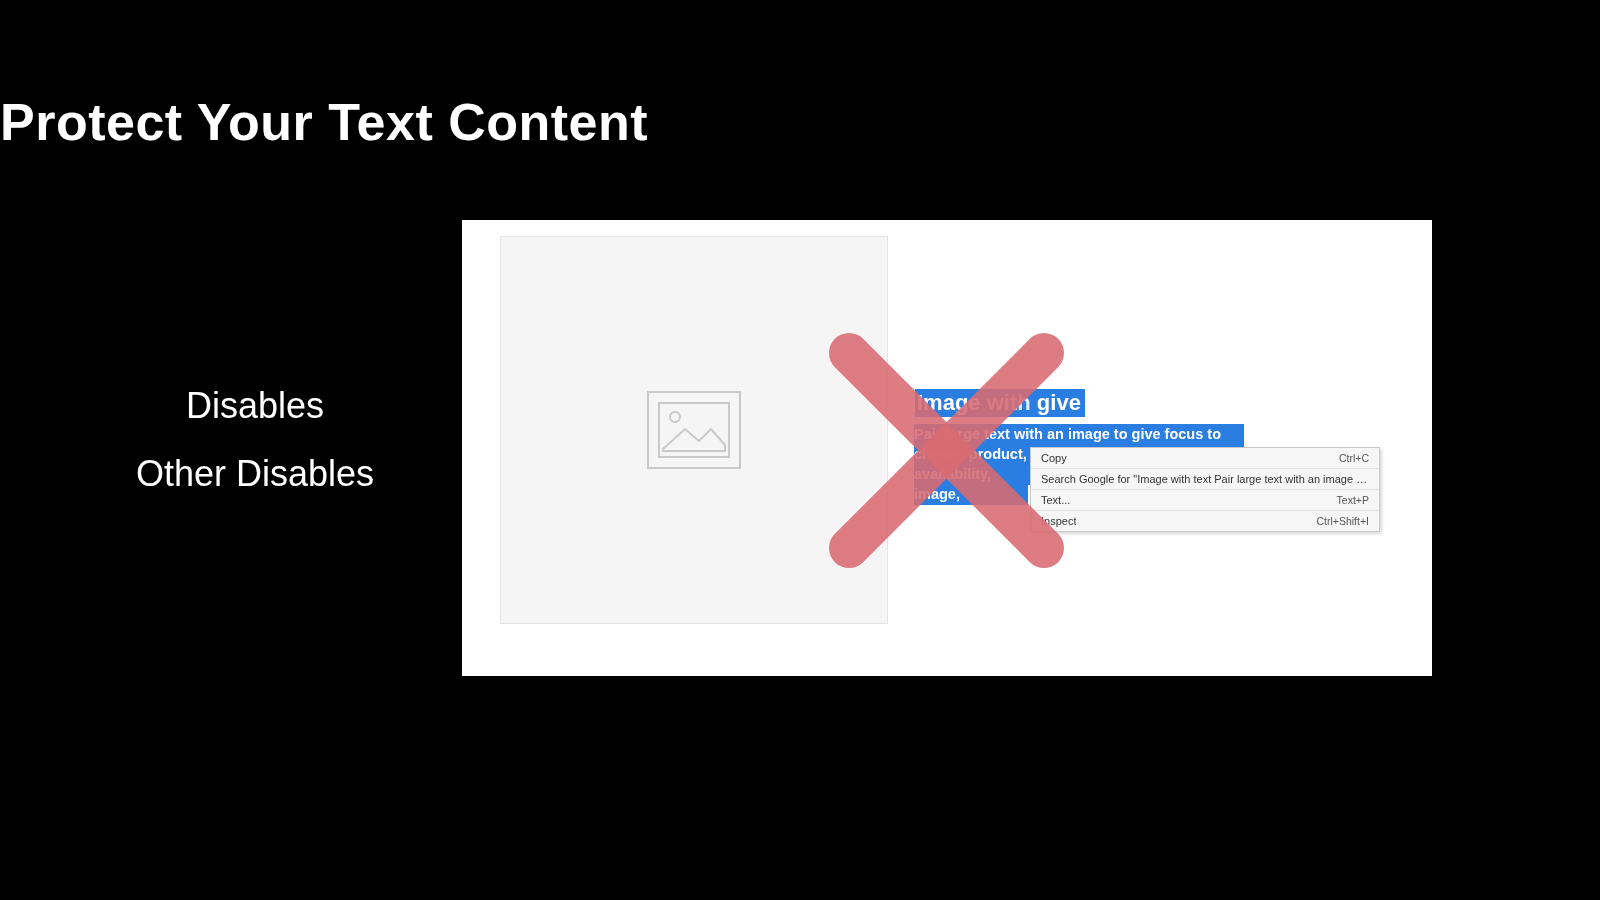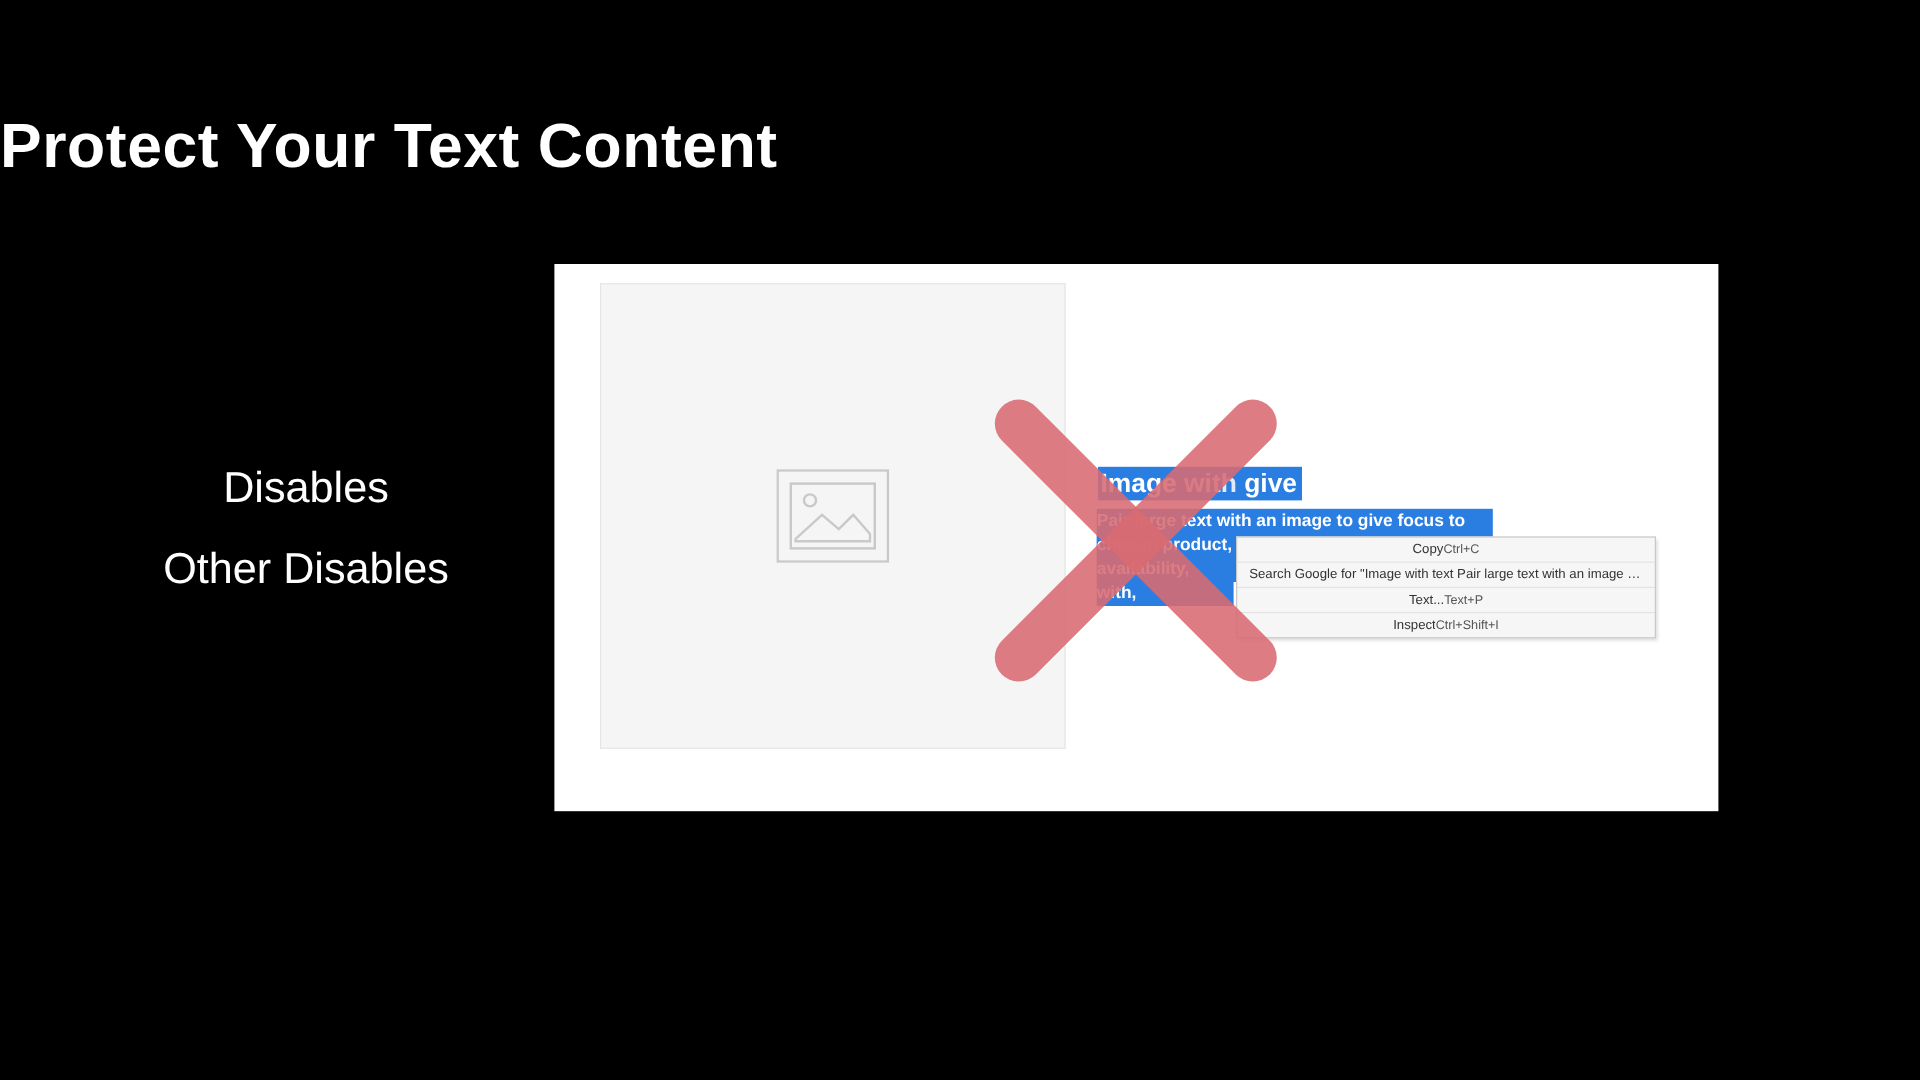--- a/index.html
+++ b/index.html
@@ -10,21 +10,21 @@
   .placeholder-box { position: absolute; left: 38px; top: 16px; width: 388px; height: 388px; background: #f5f5f5; border: 1px solid #e5e5e5; }
   .placeholder-icon { position: absolute; left: 50%; top: 50%; transform: translate(-50%, -50%); width: 94px; height: 78px; }
   .placeholder-icon svg { width: 100%; height: 100%; }
   .sel-heading { position: absolute; left: 453px; top: 169px; font-size: 22px; font-weight: 700; color: #fff; background: #2a7de1; padding: 2px 4px 2px 2px; line-height: 1.1; }
   .sel-heading .with { color: #e0ecfb; font-weight: 700; margin-top: 16px; }
   .sel-line { position: absolute; left: 452px; font-size: 14.5px; color: #fff; background: #2a7de1; line-height: 1.35; padding: 1px 4px 1px 0; font-weight: 600; }
   .sel-line.l1 { top: 204px; width: 330px; }
   .sel-line.l2 { top: 224px; width: 118px; }
   .sel-line.l3 { top: 244px; width: 114px; }
   .ctxmenu { position: absolute; left: 568px; top: 227px; width: 350px; background: #f6f6f6; border: 1px solid #c9c9c9; box-shadow: 2px 2px 3px rgba(0,0,0,0.15); font-size: 11px; color: #333; }
-  .ctxrow { display: flex; justify-content: center; align-items: center; padding: 4px 10px; border-bottom: 1px solid #e3e3e3; white-space: nowrap; }
+  .ctxrow { display: flex; justify-content: space-between; align-items: center; padding: 4px 10px; border-bottom: 1px solid #e3e3e3; white-space: nowrap; }
   .ctxrow:last-child { border-bottom: none; }
   .ctxrow .sc { color: #555; font-size: 10.5px; }
   .ctxrow .lbl { overflow: hidden; text-overflow: ellipsis; }
   .redx { position: absolute; left: 362px; top: 108px; width: 245px; height: 245px; pointer-events: none; }
   .redx svg { width: 100%; height: 100%; }
 </style>
 </head>
 <body>
 
 <div class="headline">Protect Your Text Content</div>
@@ -47,21 +47,21 @@
     </div>
   </div>
 
   <div class="sel-heading">
     <span>Image</span>
     <span class="with">with</span>
     <span>give</span>
   </div>
   <div class="sel-line l1">Pair large text with an image to give focus to your</div>
   <div class="sel-line l2">chosen product, c</div>
-  <div class="sel-line l3">availability, with,</div>
+  <div class="sel-line l3">availability, image,</div>
 
   <div class="ctxmenu">
     <div class="ctxrow">
       <span class="lbl">Copy</span>
       <span class="sc">Ctrl+C</span>
     </div>
     <div class="ctxrow">
       <span class="lbl">Search Google for "Image with text Pair large text with an image to..."</span>
       <span class="sc"></span>
     </div>

